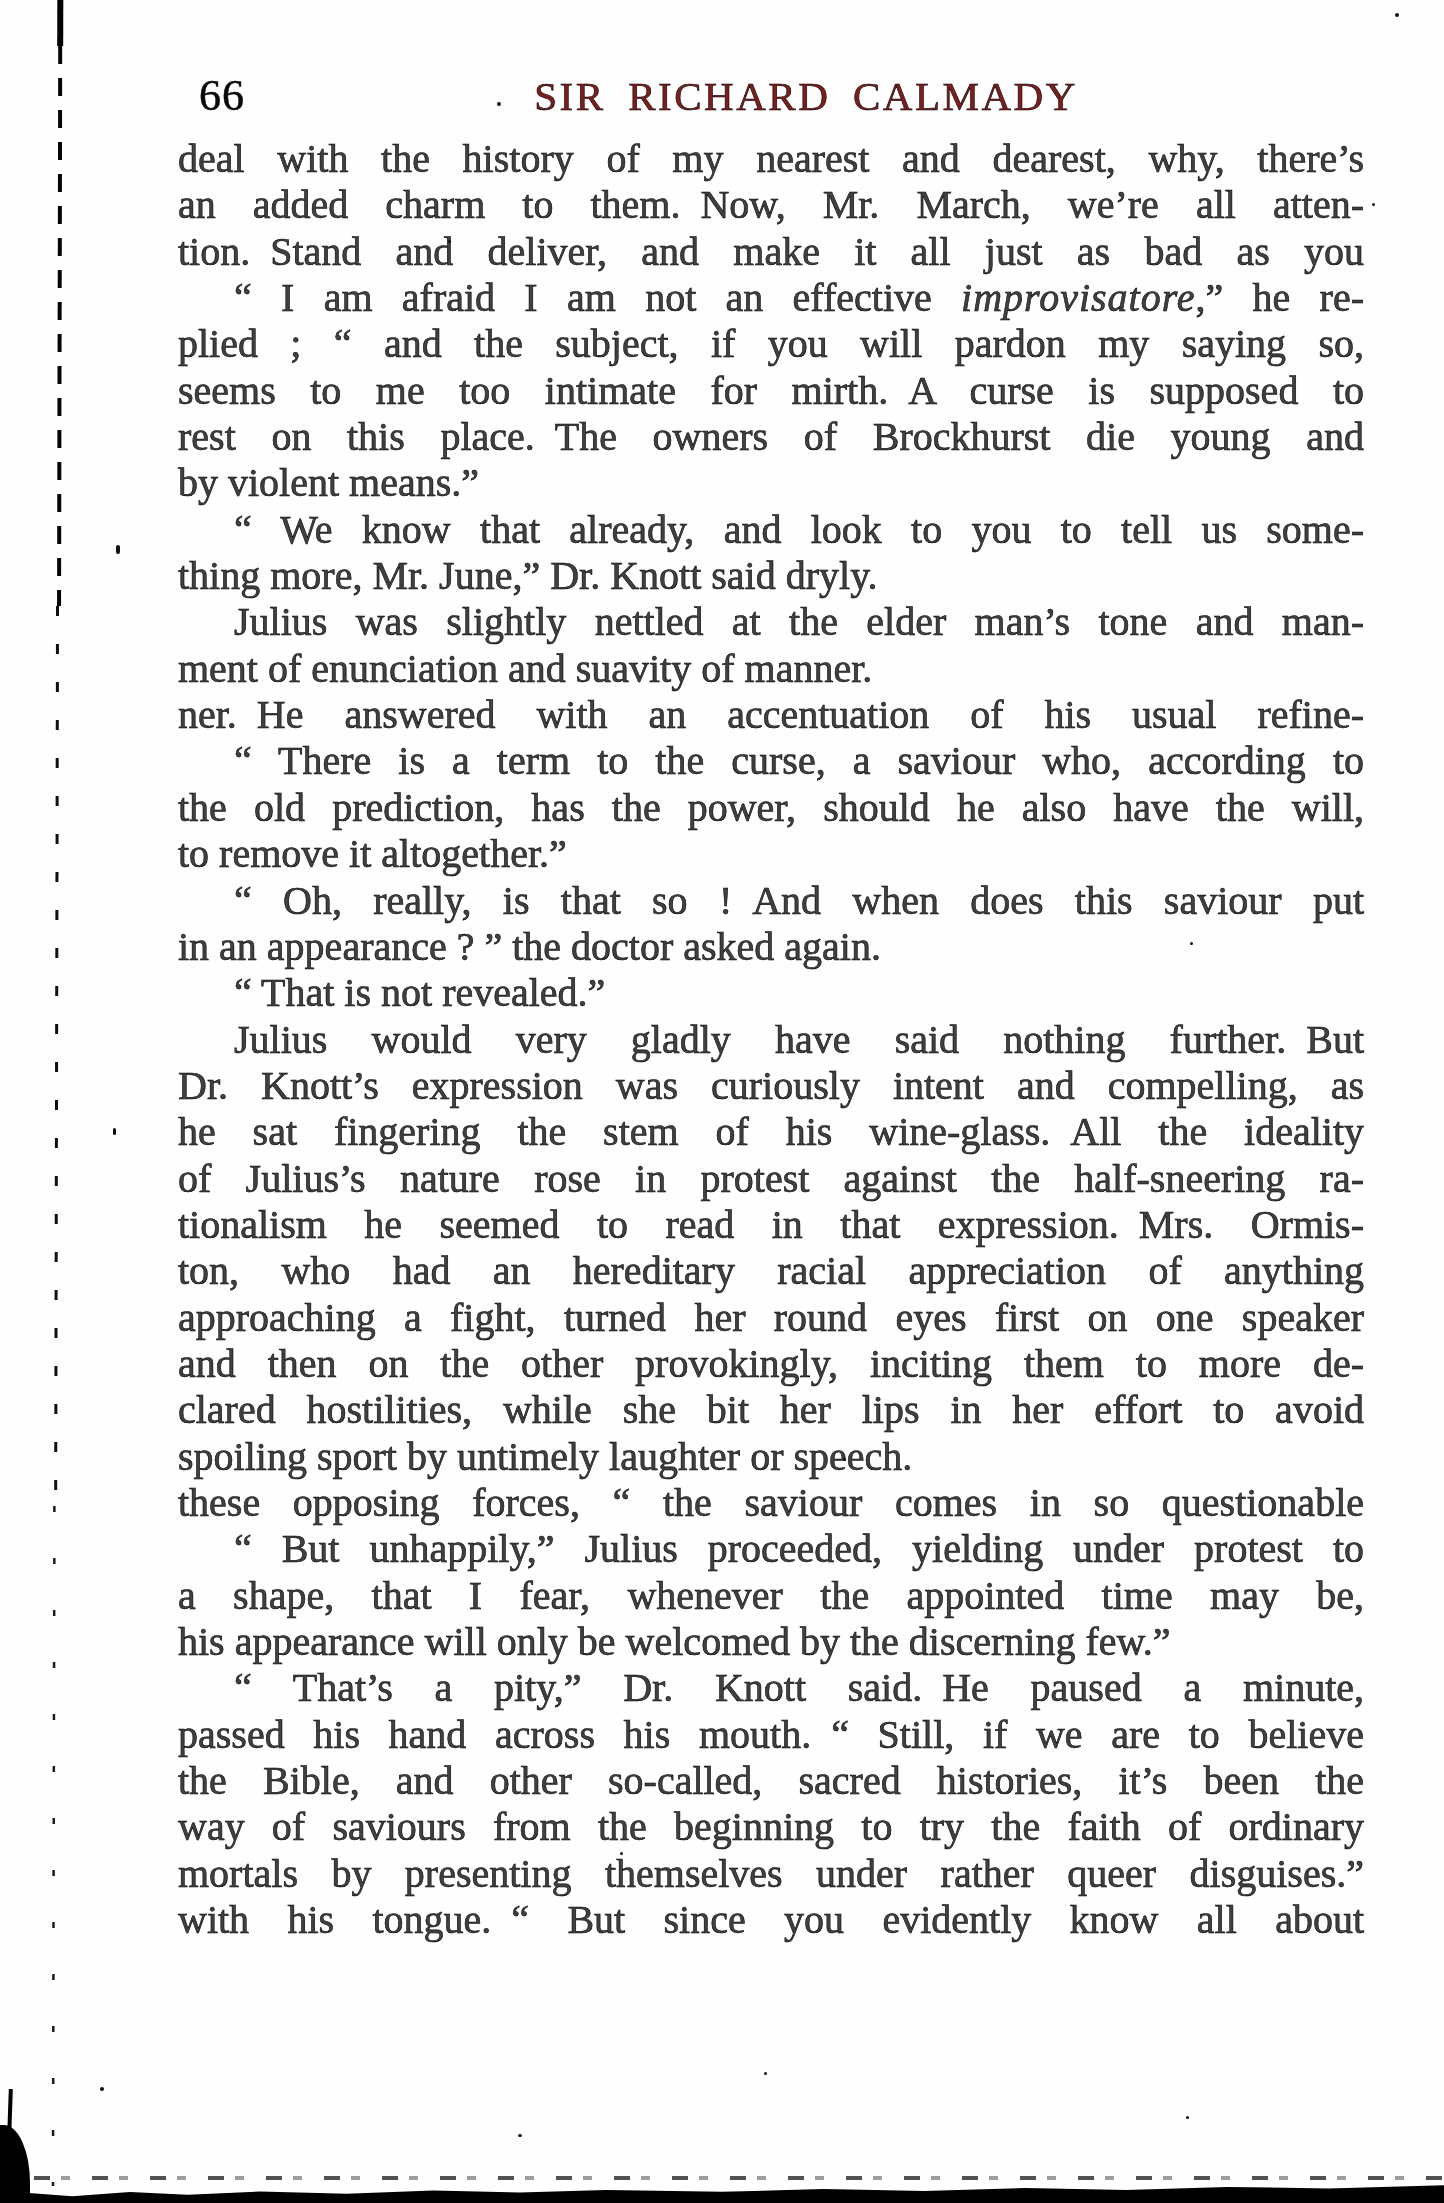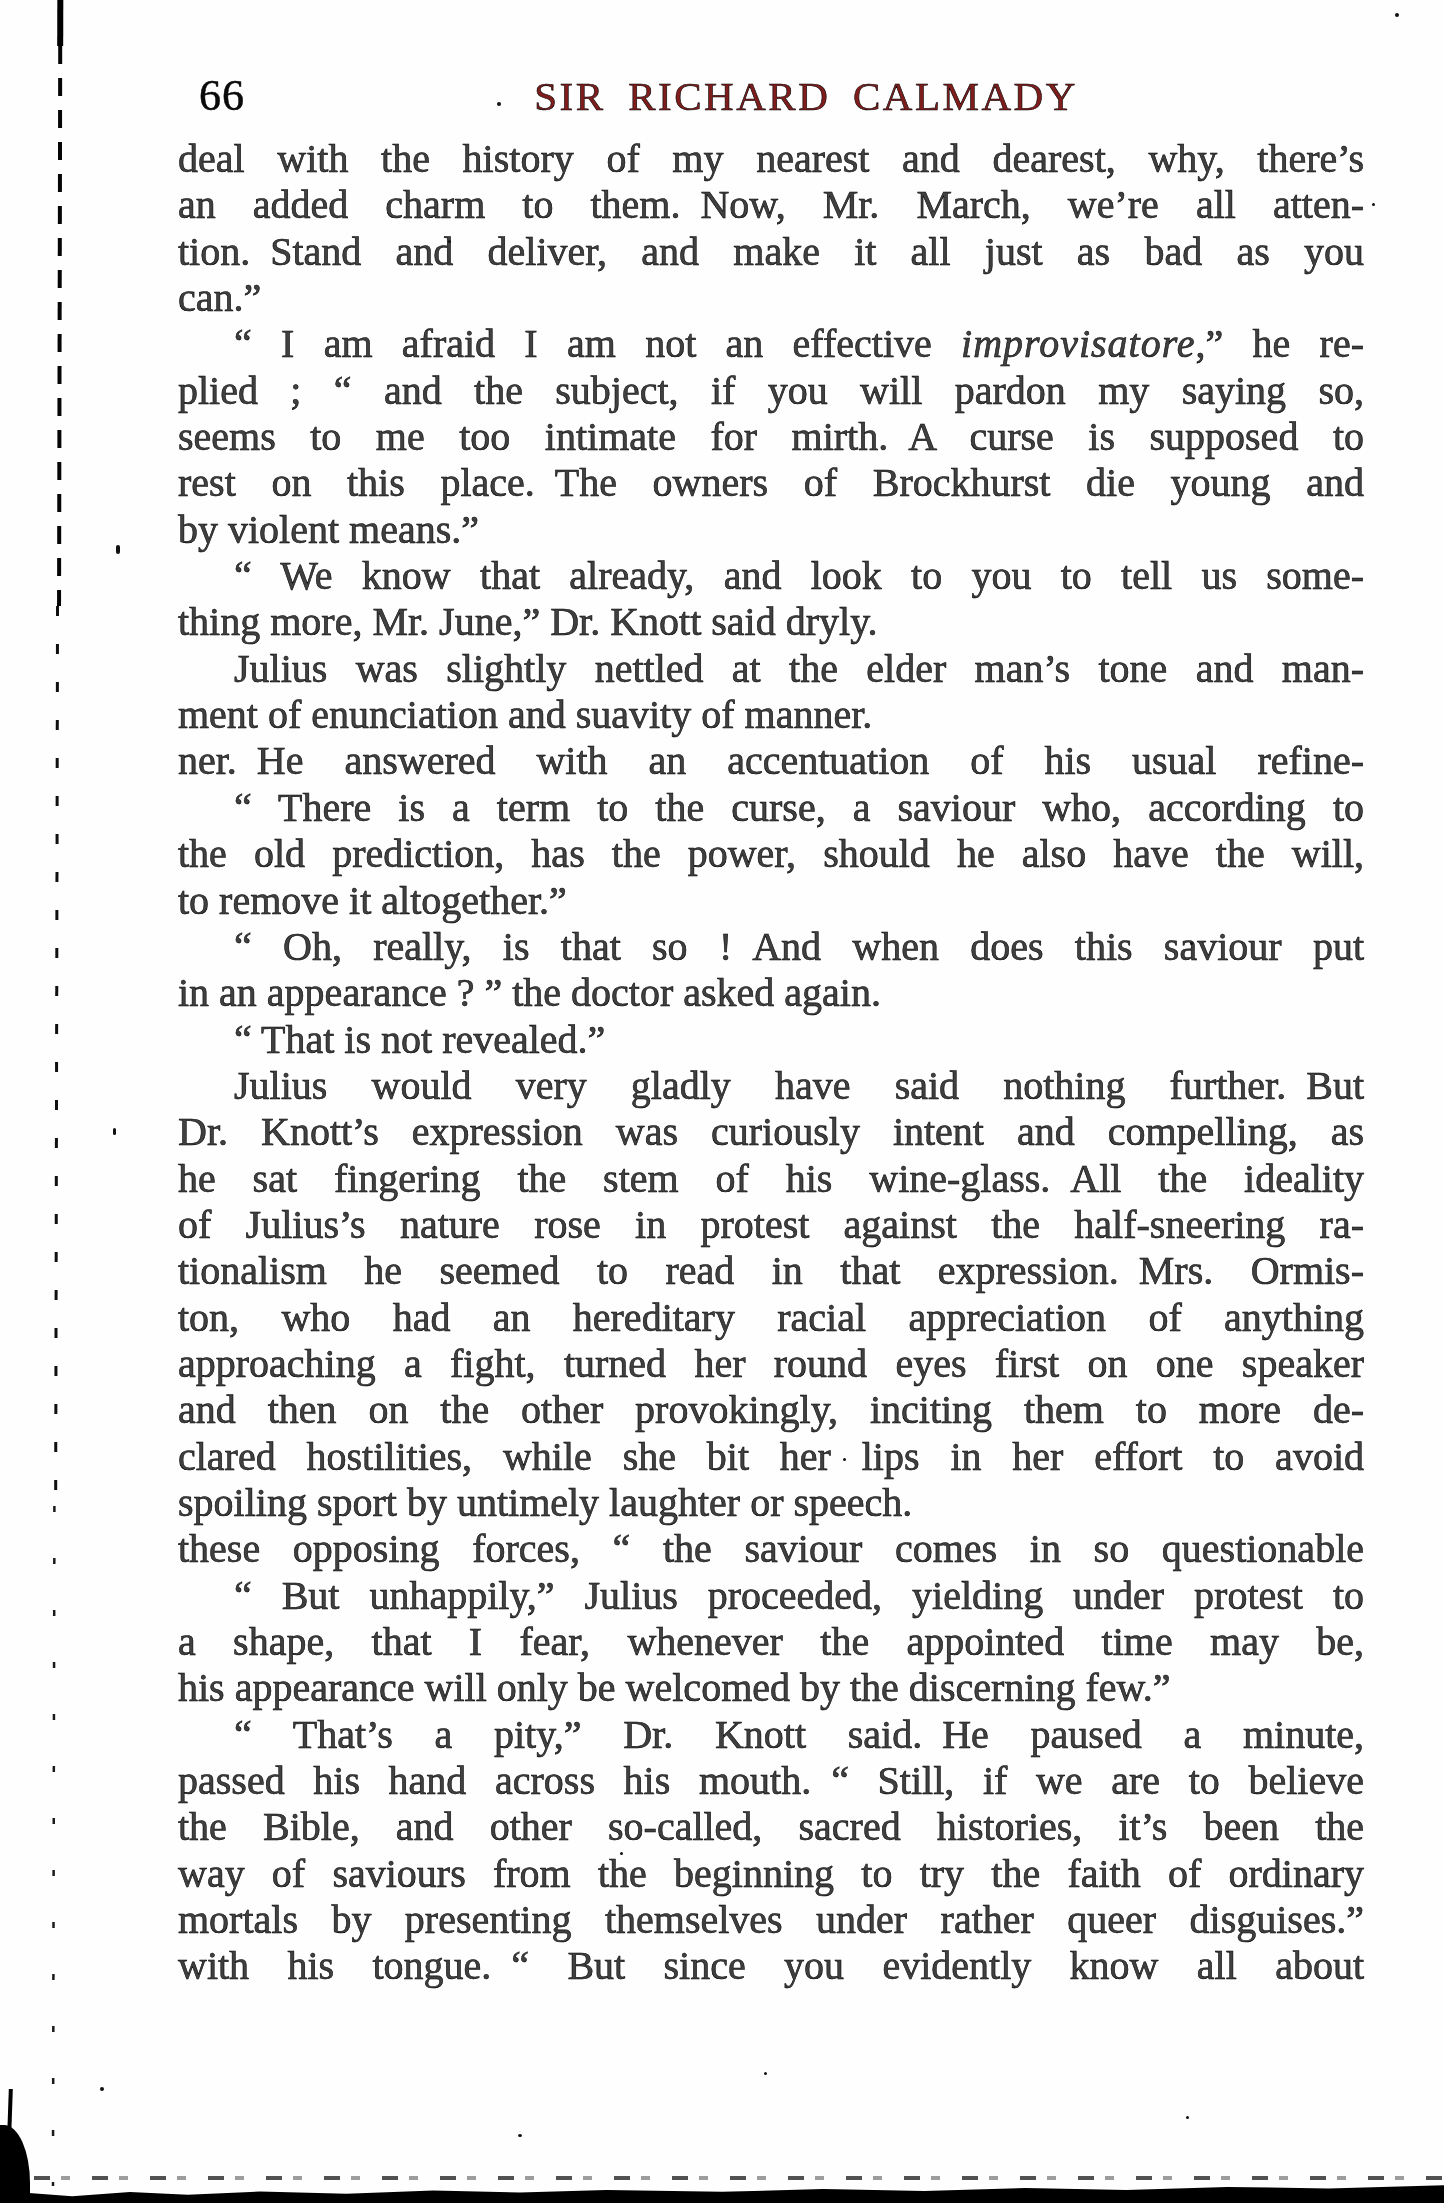--- a/index.html
+++ b/index.html
@@ -76,21 +76,20 @@
 
   <div class="page-header">
     <div class="page-number">66</div>
     <div class="running-title">SIR RICHARD CALMADY</div>
   </div>
 
   <div class="body-text">
       <div class="line">deal with the history of my nearest and dearest, why, there’s</div>
       <div class="line">an added charm to them. Now, Mr. March, we’re all atten-</div>
       <div class="line">tion. Stand and deliver, and make it all just as bad as you</div>
-      <div class="line end">can.”</div>
       <div class="line indent">“ I am afraid I am not an effective <i>improvisatore</i>,” he re-</div>
       <div class="line">plied ; “ and the subject, if you will pardon my saying so,</div>
       <div class="line">seems to me too intimate for mirth. A curse is supposed to</div>
       <div class="line">rest on this place. The owners of Brockhurst die young and</div>
       <div class="line end">by violent means.”</div>
       <div class="line indent">“ We know that already, and look to you to tell us some-</div>
       <div class="line end">thing more, Mr. June,” Dr. Knott said dryly.</div>
       <div class="line indent">Julius was slightly nettled at the elder man’s tone and man-</div>
       <div class="line end">ment of enunciation and suavity of manner.</div>
       <div class="line">ner. He answered with an accentuation of his usual refine-</div>

